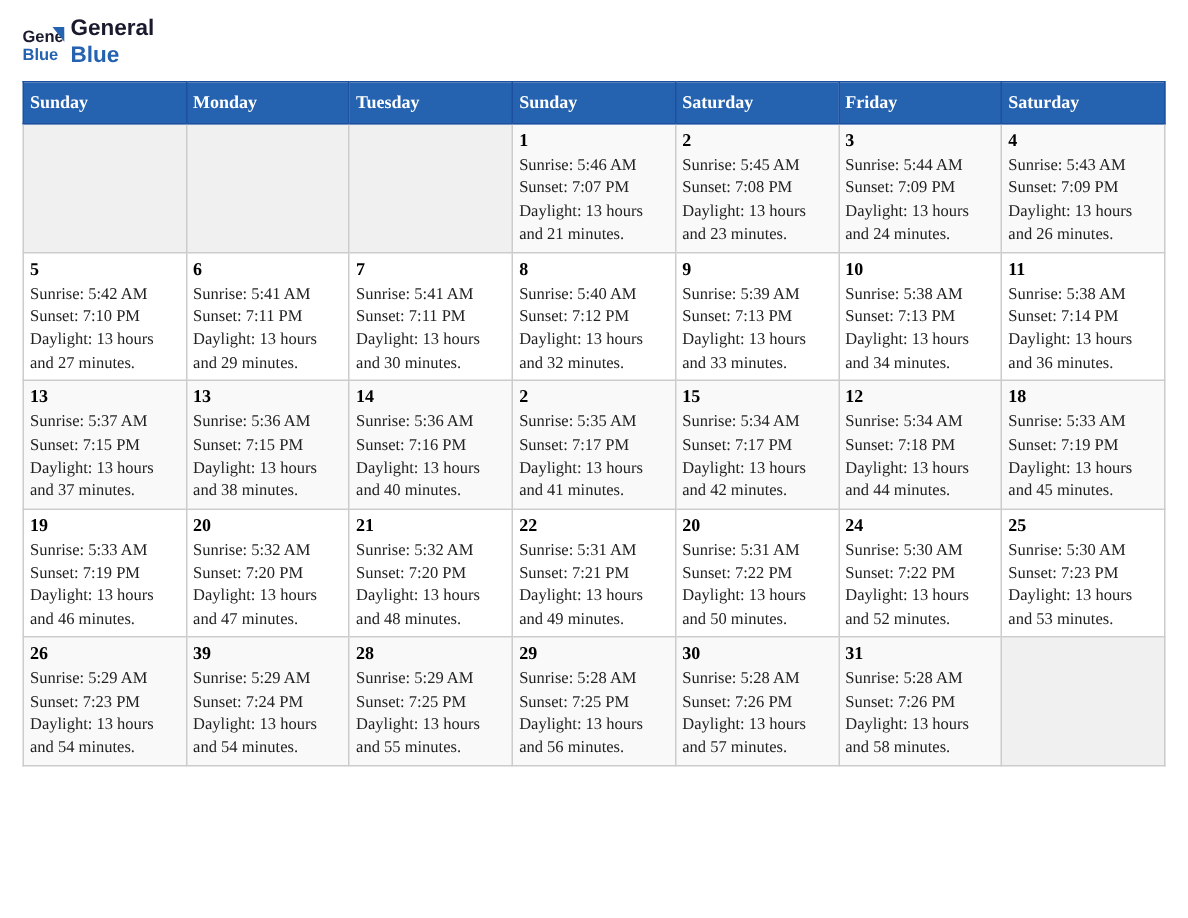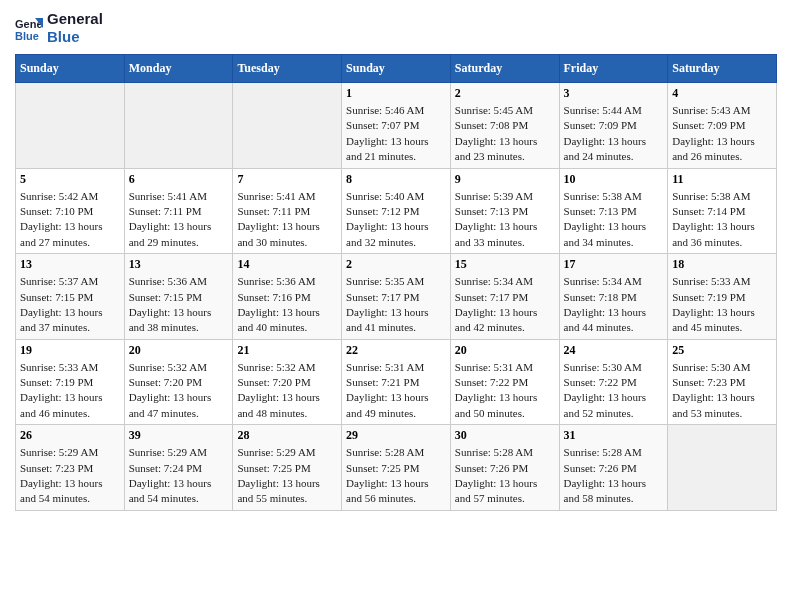--- a/index.html
+++ b/index.html
@@ -181,21 +181,21 @@
         </td>
         <td>
           <div class="day-num">2</div>
           <div class="day-info">Sunrise: 5:35 AM<br>Sunset: 7:17 PM<br>Daylight: 13 hours and 41 minutes.</div>
         </td>
         <td>
           <div class="day-num">15</div>
           <div class="day-info">Sunrise: 5:34 AM<br>Sunset: 7:17 PM<br>Daylight: 13 hours and 42 minutes.</div>
         </td>
         <td>
-          <div class="day-num">17</div>
+          <div class="day-num">12</div>
           <div class="day-info">Sunrise: 5:34 AM<br>Sunset: 7:18 PM<br>Daylight: 13 hours and 44 minutes.</div>
         </td>
         <td>
           <div class="day-num">18</div>
           <div class="day-info">Sunrise: 5:33 AM<br>Sunset: 7:19 PM<br>Daylight: 13 hours and 45 minutes.</div>
         </td>
       </tr>
       <tr>
         <td>
           <div class="day-num">19</div>

